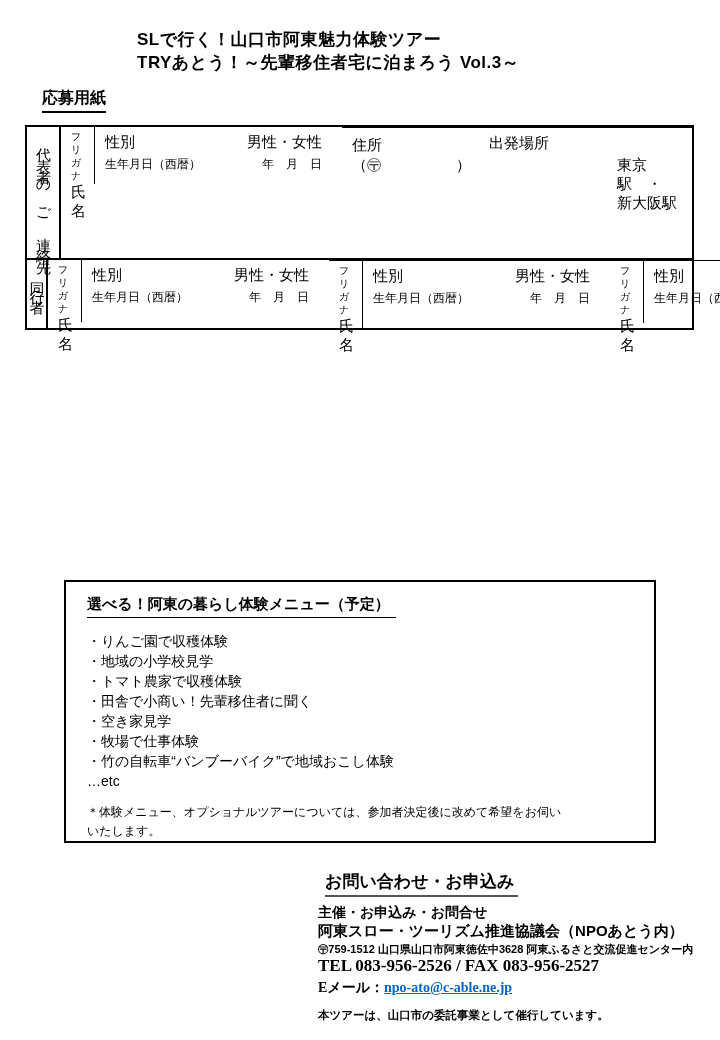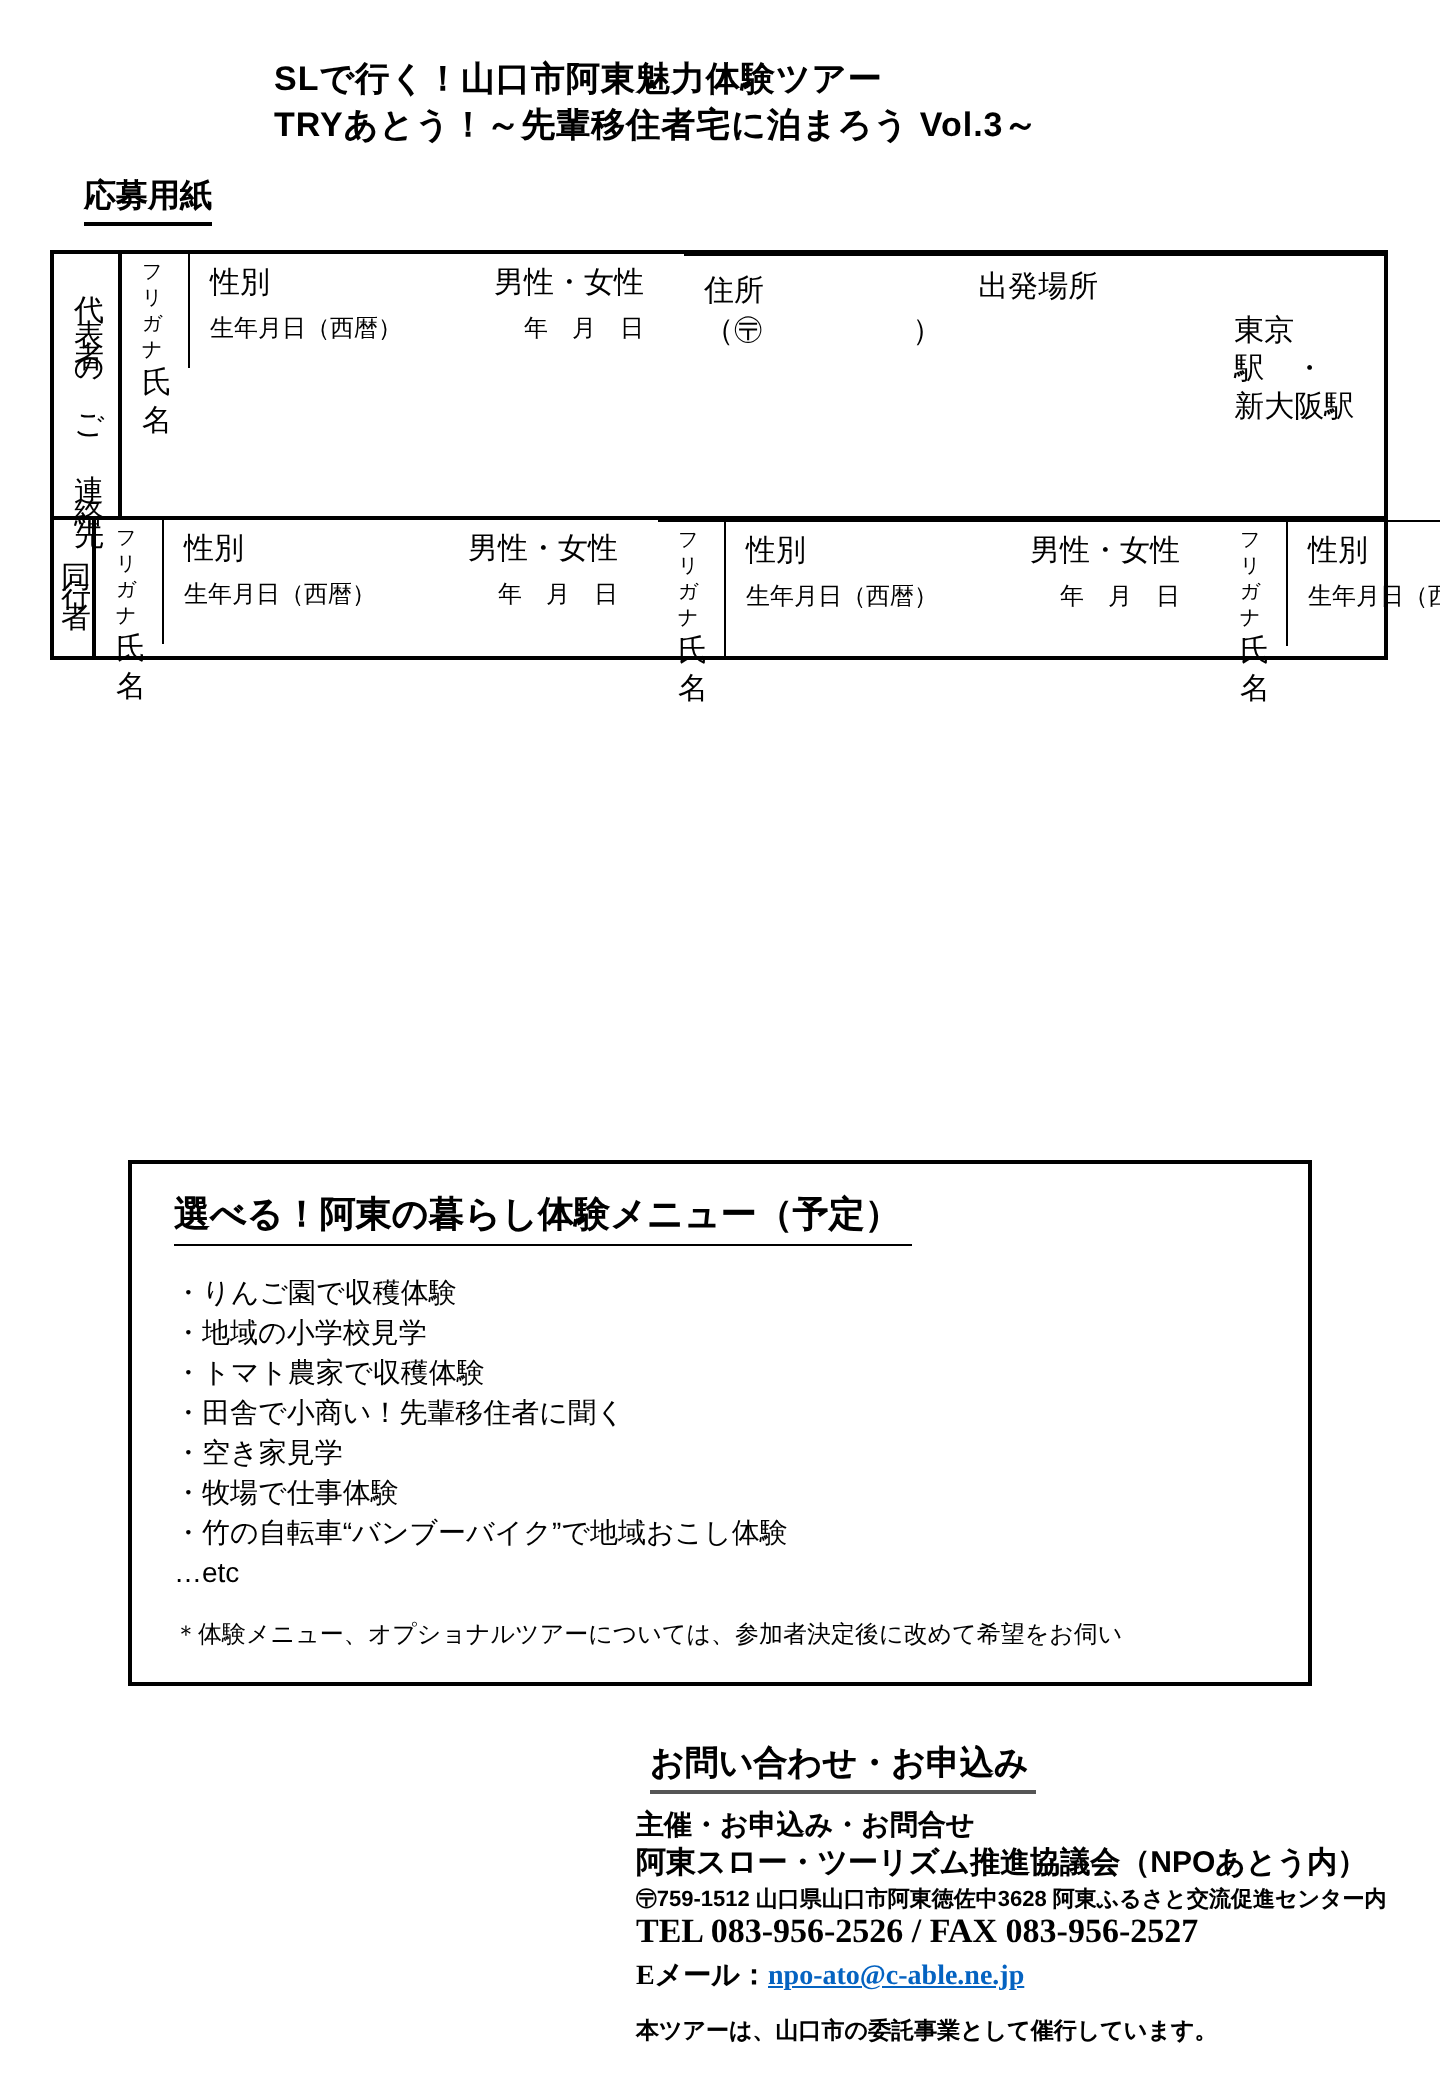--- a/index.html
+++ b/index.html
@@ -36,21 +36,21 @@
   .g-line1 { display:flex; justify-content:space-between; font-size:15px; line-height:19px; }
   .g-line2 { display:flex; justify-content:space-between; font-size:12px; line-height:15px; margin-top:6px; }
   .address-line { font-size:15px; padding:8px 8px 0 10px; }
   .phone-cell { flex:1; font-size:15px; padding:7px 8px 0 10px; }
   .email-cell { width:248px; border-left:1px solid #000; font-size:15px; padding:7px 8px 0 10px; }
   .dep-cell { flex:1; padding:6px 8px 0 10px; font-size:15px; }
   .dep-options { margin-left:128px; margin-top:3px; font-size:15px; }
 
   
   .menu-box { left:64px; top:580px; width:592px; height:263px; border:2px solid #000; padding:13px 20px 0 21px; }
-  .menu-heading { display:inline-block; font-weight:bold; font-size:18px;
+  .menu-heading { display:inline-block; font-weight:bold; font-size:15px;
     border-bottom:1.5px solid #000; padding-bottom:3px; padding-right:6px; margin-bottom:13px; }
   .menu-item { font-size:14px; line-height:20px; }
   .menu-note { font-size:12px; line-height:19px; margin-top:12px; }
 
   
   .contact-heading { left:325px; top:870px; font-weight:bold; font-size:17px;
     border-bottom:2px solid #555; padding-bottom:2px; padding-right:4px; }
   .organizer-heading { left:318px; top:904px; font-weight:bold; font-size:14px; }
   .org-name { left:318px; top:922px; font-weight:bold; font-size:15px; }
   .org-address { left:318px; top:942px; font-weight:bold; font-size:11px; }
@@ -181,20 +181,21 @@
     <div class="menu-item">・地域の小学校見学</div>
     <div class="menu-item">・トマト農家で収穫体験</div>
     <div class="menu-item">・田舎で小商い！先輩移住者に聞く</div>
     <div class="menu-item">・空き家見学</div>
     <div class="menu-item">・牧場で仕事体験</div>
     <div class="menu-item">・竹の自転車“バンブーバイク”で地域おこし体験</div>
     <div class="menu-item">…etc</div>
   </div>
   <div class="menu-note">
     <div>＊体験メニュー、オプショナルツアーについては、参加者決定後に改めて希望をお伺い</div>
+    <div>いたします。</div>
   </div>
 </div>
 
 <div class="abs contact-heading">お問い合わせ・お申込み</div>
 <div class="abs organizer-heading">主催・お申込み・お問合せ</div>
 <div class="abs org-name">阿東スロー・ツーリズム推進協議会（NPOあとう内）</div>
 <div class="abs org-address">〶759-1512 山口県山口市阿東徳佐中3628 阿東ふるさと交流促進センター内</div>
 <div class="abs tel-fax">TEL 083-956-2526 / FAX 083-956-2527</div>
 <div class="abs email-line">
   <span>Eメール：</span><a class="email-link" id="email-link" style="color: rgb(5, 99, 193); text-decoration: underline;">npo-ato@c-able.ne.jp</a>

